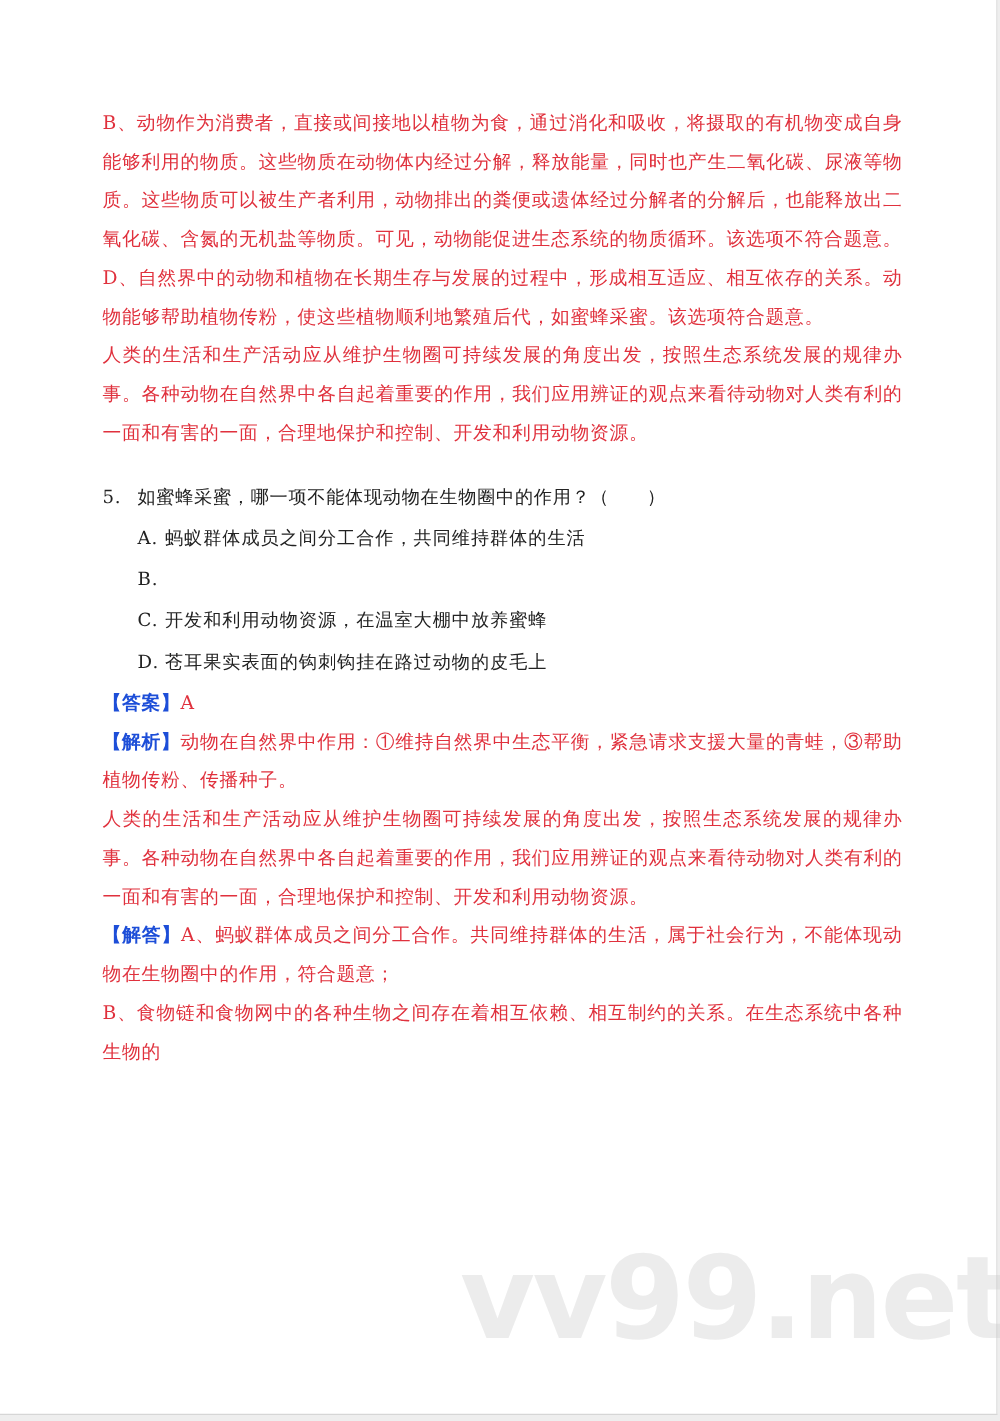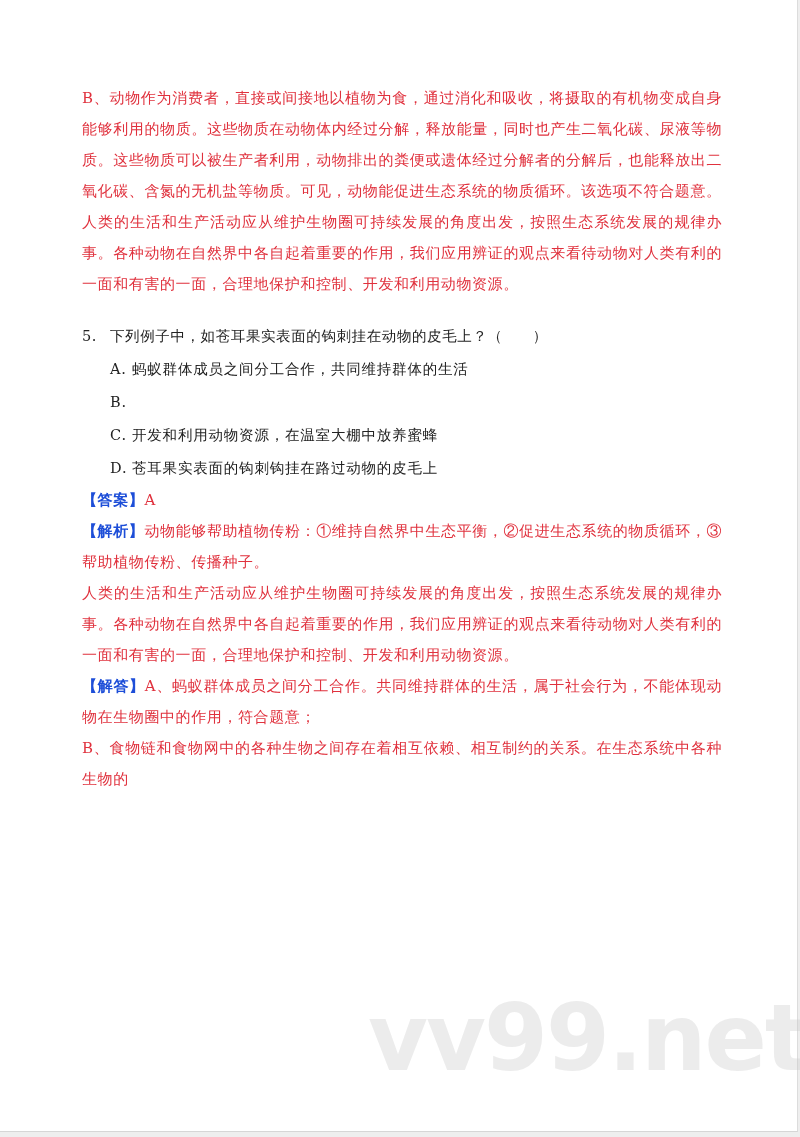--- a/index.html
+++ b/index.html
@@ -49,29 +49,30 @@
     }
   </style>
 </head>
 <body>
 
 <div class="page">
   <div class="content">
 
     <section>
       <p class="para red">B、动物作为消费者，直接或间接地以植物为食，通过消化和吸收，将摄取的有机物变成自身能够利用的物质。这些物质在动物体内经过分解，释放能量，同时也产生二氧化碳、尿液等物质。这些物质可以被生产者利用，动物排出的粪便或遗体经过分解者的分解后，也能释放出二氧化碳、含氮的无机盐等物质。可见，动物能促进生态系统的物质循环。该选项不符合题意。</p>
+      <p class="para red">D、自然界中的动物和植物在长期生存与发展的过程中，形成相互适应、相互依存的关系。动物能够帮助植物传粉，使这些植物顺利地繁殖后代，如蜜蜂采蜜。该选项符合题意。</p>
       <p class="para red">人类的生活和生产活动应从维护生物圈可持续发展的角度出发，按照生态系统发展的规律办事。各种动物在自然界中各自起着重要的作用，我们应用辨证的观点来看待动物对人类有利的一面和有害的一面，合理地保护和控制、开发和利用动物资源。</p>
     </section>
 
     <div class="spacer"></div>
 
     <section>
       <p class="question black">
         <span class="qnum">5.</span>
-        <span>下列例子中，如苍耳果实表面的钩刺挂在动物的皮毛上？（　　）</span>
+        <span>如蜜蜂采蜜，哪一项不能体现动物在生物圈中的作用？（　　）</span>
       </p>
       <p class="option black">
         <span class="opt-letter">A.</span>
         <span>蚂蚁群体成员之间分工合作，共同维持群体的生活</span>
       </p>
       <p class="option black">
         <span class="opt-letter">B.</span>
       </p>
       <p class="option black">
         <span class="opt-letter">C.</span>
@@ -81,21 +82,21 @@
         <span class="opt-letter">D.</span>
         <span>苍耳果实表面的钩刺钩挂在路过动物的皮毛上</span>
       </p>
     </section>
 
     <section>
       <p class="para red">
         <span class="tag">【答案】</span><span>A</span>
       </p>
       <p class="para red">
-        <span class="tag">【解析】</span><span>动物能够帮助植物传粉：①维持自然界中生态平衡，②促进生态系统的物质循环，③帮助植物传粉、传播种子。</span>
+        <span class="tag">【解析】</span><span>动物在自然界中作用：①维持自然界中生态平衡，紧急请求支援大量的青蛙，③帮助植物传粉、传播种子。</span>
       </p>
       <p class="para red">人类的生活和生产活动应从维护生物圈可持续发展的角度出发，按照生态系统发展的规律办事。各种动物在自然界中各自起着重要的作用，我们应用辨证的观点来看待动物对人类有利的一面和有害的一面，合理地保护和控制、开发和利用动物资源。</p>
       <p class="para red">
         <span class="tag">【解答】</span><span>A、蚂蚁群体成员之间分工合作。共同维持群体的生活，属于社会行为，不能体现动物在生物圈中的作用，符合题意；</span>
       </p>
       <p class="para red">B、食物链和食物网中的各种生物之间存在着相互依赖、相互制约的关系。在生态系统中各种生物的</p>
     </section>
 
   </div>
   <div class="watermark">vv99.net</div>

